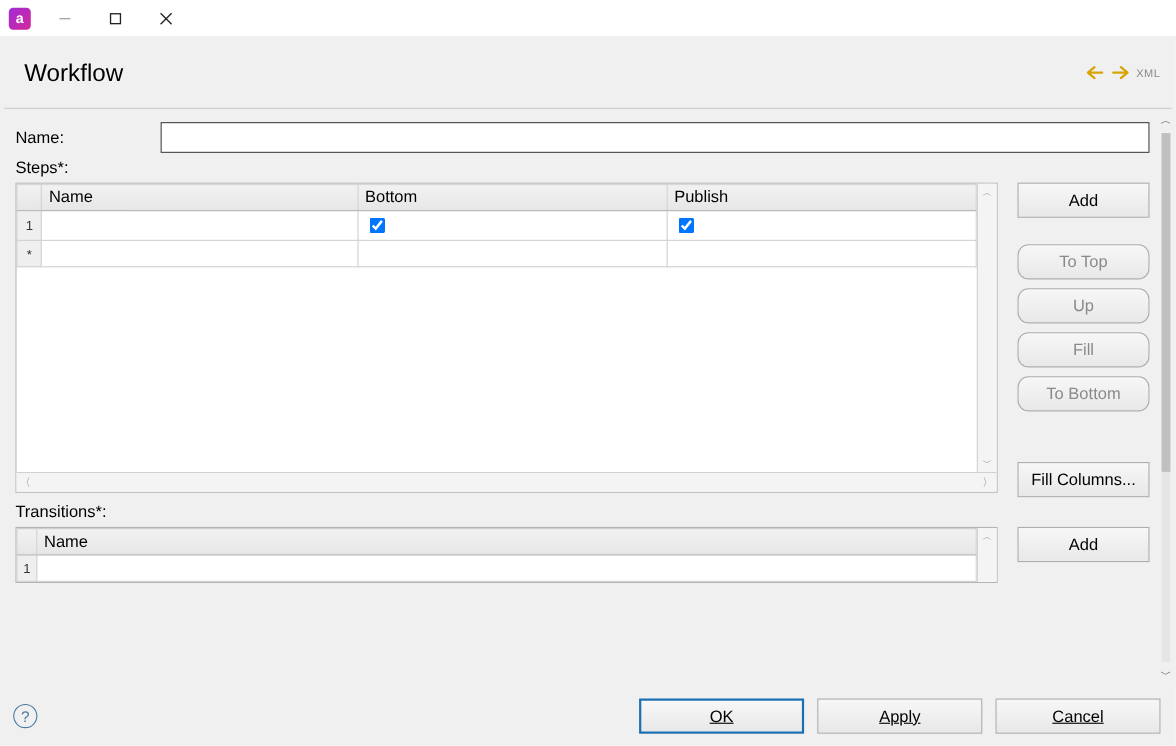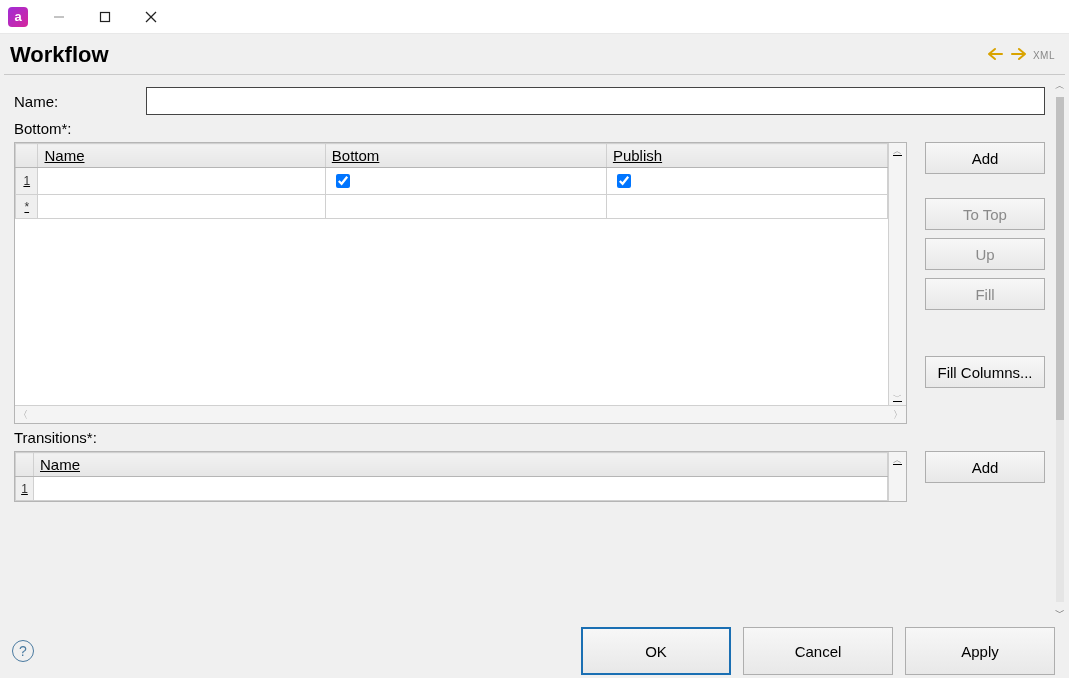--- a/index.html
+++ b/index.html
@@ -8,21 +8,21 @@
 
   
   .titlebar { height: 34px; background: #fff; display: flex; align-items: center; padding: 0 0 0 8px; border-bottom: 1px solid #e8e8e8; }
   .titlebar .appicon { width: 20px; height: 20px; border-radius: 4px; background: linear-gradient(135deg,#a02cd6,#d6269c); display:flex; align-items:center; justify-content:center; color:#fff; font-weight:bold; font-size:13px; margin-right:8px; }
   .titlebar .title { flex:1; font-size:14px; }
   .titlebar .winbtns { display:flex; }
   .winbtn { width:46px; height:34px; display:flex; align-items:center; justify-content:center; cursor:pointer; }
 
   
   .header { display:flex; align-items:center; padding: 8px 14px 6px 10px; }
-  .header h1 { margin:0; font-size:22px; font-weight:700; flex:1; }
+  .header h1 { margin:12px; font-size:22px; font-weight:400; flex:1; }
   .header .navicons { display:flex; align-items:center; gap:4px;justify-content:center; }
   .navarrow { width:18px; height:16px; cursor:pointer; }
   .xml-label { font-size:10px; color:#888; letter-spacing:0.5px; margin-left:2px; cursor:pointer; }
 
   .divider { height:1px; background:#c9c9c9; margin:0 4px; }
 
   
   .body-area { flex:1; display:flex; overflow:hidden; }
   .form-scroll { flex:1; padding:12px 6px 12px 14px; overflow:auto; display:flex; flex-direction:column; gap:5px; }
   .right-scrollbar { width:18px; background:#f0f0f0; display:flex; flex-direction:column; align-items:center; justify-content:space-between; padding:4px 0; }
@@ -33,26 +33,26 @@
   .row { display:flex; align-items:center; gap:12px; }
   .label { width:120px; font-size:15px; }
   .text-input { flex:1; height:28px; border:1px solid #444; background:#fff; padding:2px 6px; font-size:14px; }
 
   .section-label { font-size:15px; }
 
   .grid-section { display:flex; gap:18px; align-items:flex-start; }
   .grid-wrap { flex:1; display:flex; flex-direction:column; }
   .grid-sidebuttons { width:120px; display:flex; flex-direction:column; gap:8px; }
   .btn { height:32px; border:1px solid #aeaeae; background:linear-gradient(#f7f7f7,#e8e8e8); cursor:pointer; font-size:15px; display:flex; align-items:center; justify-content:center; padding:0 6px; }
-  .btn.disabled { color:#8a8a8a; cursor:default; }
+  .btn.disabled { color:#8a8a8a; cursor:default;border-radius:10px; }
   .spacer-8 { height:8px; }
 
   
   .grid { border:1px solid #b5b5b5; background:#fff; position:relative; }
-  .grid-body { display:flex;text-decoration:underline; }
+  .grid-body { display:flex; }
   .grid-main { flex:1; }
   .grid-vscroll { width:18px; background:#f4f4f4; display:flex; flex-direction:column; align-items:center; justify-content:space-between; border-left:1px solid #d0d0d0; }
   .gv-arrow { height:16px; width:100%; display:flex; align-items:center; justify-content:center; font-size:9px; color:#888; cursor:pointer;}
   .gv-track { flex:1; }
   .grid-hscroll { height:18px; background:#f4f4f4; display:flex; align-items:center; justify-content:space-between; border-top:1px solid #d0d0d0; }
   .gh-arrow { width:16px; height:100%; display:flex; align-items:center; justify-content:center; font-size:10px; color:#888; cursor:pointer;}
   .gh-track { flex:1; }
 
   table.grid-table { width:100%; border-collapse:collapse; }
   .grid-table th, .grid-table td { border:1px solid #d0d0d0; padding:3px 6px; text-align:left; font-weight:normal; background:#fff; height:24px; }
@@ -62,21 +62,21 @@
   .grid-table .col-name { width:230px; }
   .grid-table .col-chk { width:225px; }
   .chkbox { width:14px; height:14px; }
 
   .steps-grid-filler { height:180px; }
 
   
   .footer { height:54px; display:flex; align-items:center; padding:0 14px 0 12px; gap:12px; }
   .footer .help { width:22px; height:22px; border:1.5px solid #4a7aa0; border-radius:50%; color:#4a7aa0; display:flex; align-items:center; justify-content:center; font-size:14px; cursor:pointer; }
   .footer .spacer { flex:1; }
-  .footer .fbtn { width:150px; height:48px; border:1px solid #aeaeae; background:linear-gradient(#f7f7f7,#e8e8e8); font-size:15px; display:flex; align-items:center; justify-content:center; cursor:pointer; }
+  .footer .fbtn { width:150px; height:32px; border:1px solid #aeaeae; background:linear-gradient(#f7f7f7,#e8e8e8); font-size:15px; display:flex; align-items:center; justify-content:center; cursor:pointer;text-decoration:underline; }
   .footer .fbtn.primary { border:2px solid #1a6fb3; }
 
   svg { display:block; }
 </style>
 </head>
 <body>
 
 <div class="window">
 
   <div class="titlebar">
@@ -120,21 +120,21 @@
   <div class="divider"></div>
 
   <div class="body-area">
     <div class="form-scroll">
 
       <div class="row">
         <div class="label">Name:</div>
         <input class="text-input" type="text" value="" style="">
       </div>
 
-      <div class="section-label">Bottom*:</div>
+      <div class="section-label">Steps*:</div>
 
       <div class="grid-section">
         <div class="grid-wrap">
           <div class="grid">
             <div class="grid-body">
               <div class="grid-main">
                 <table class="grid-table">
                   <thead>
                     <tr>
                       <th class="rowhead-col"></th>
@@ -177,20 +177,21 @@
               <div class="gh-arrow">〉</div>
             </div>
           </div>
         </div>
         <div class="grid-sidebuttons">
           <div class="btn">Add</div>
           <div class="spacer-8"></div>
           <div class="btn disabled">To Top</div>
           <div class="btn disabled">Up</div>
           <div class="btn disabled">Fill</div>
+          <div class="btn disabled">To Bottom</div>
           <div style="flex:1;min-height:30px;"></div>
           <div class="btn">Fill Columns...</div>
         </div>
       </div>
 
       <div class="section-label">Transitions*:</div>
 
       <div class="grid-section">
         <div class="grid-wrap">
           <div class="grid">
@@ -233,17 +234,17 @@
       <div class="sb-arrow">﹀</div>
     </div>
   </div>
 
   <div class="footer">
     <div class="help">
       <span>?</span>
     </div>
     <div class="spacer"></div>
     <div class="fbtn primary">OK</div>
+    <div class="fbtn">Apply</div>
     <div class="fbtn">Cancel</div>
-    <div class="fbtn">Apply</div>
   </div>
 
 </div>
 
 </body></html>

